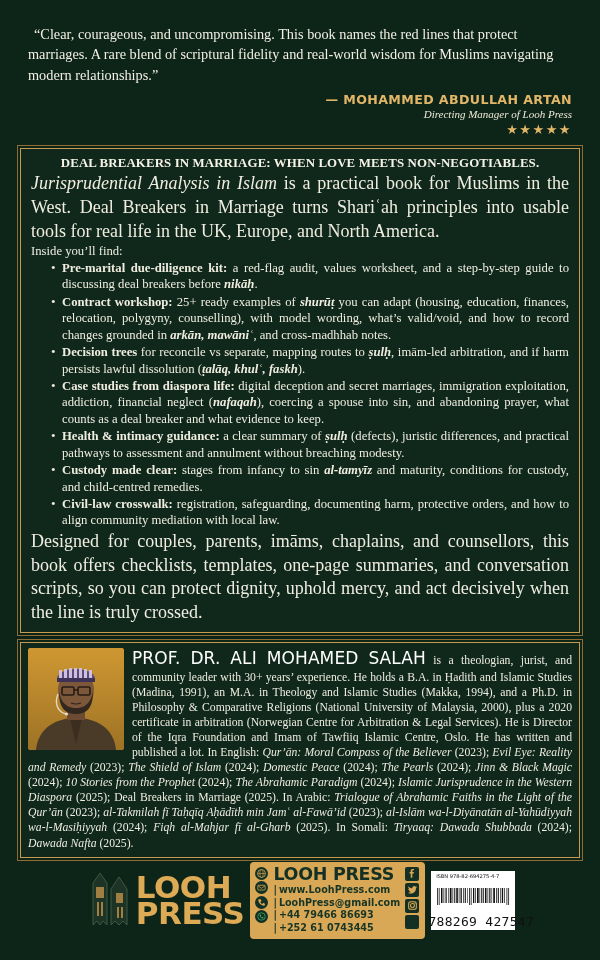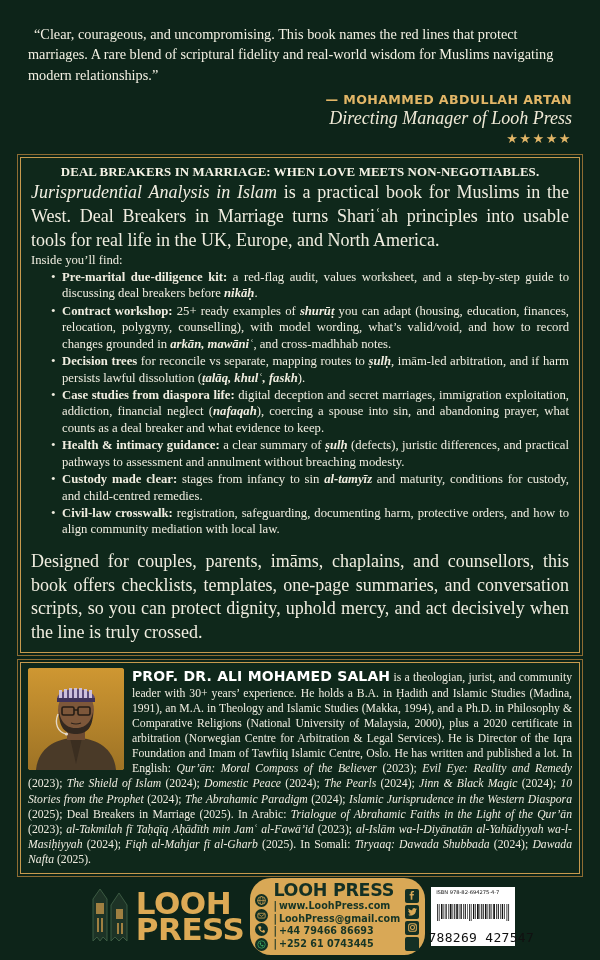--- a/index.html
+++ b/index.html
@@ -46,21 +46,21 @@
     font-family: "DejaVu Sans", sans-serif;
     font-weight: bold;
     font-size: 12.6px;
     letter-spacing: 0.4px;
     color: #e2b667;
     display: block;
   }
   .quote-role {
     font-family: "Liberation Serif", serif;
     font-style: italic;
-    font-size: 18px;
+    font-size: 11px;
     color: #efe9d6;
     display: block;
     margin-top: 1px;
   }
   .quote-stars {
     display: block;
     color: #e2b667;
     font-size: 13px;
     letter-spacing: 1.5px;
     margin-top: 2px;
@@ -126,21 +126,21 @@
     color: #f0ede0;
   }
   .bullet .lbl {
     font-weight: bold;
   }
   .bullet .ar, .desc-para .ar {
     font-style: italic;
     font-weight: bold;
   }
   .closing {
-    margin-top: 12px;
+    margin-top: 1px;
   }
 
   
   .bio-box {
     margin: 9px 20px 0 20px;
     border: 1px solid #c79a4e;
     outline: 1px solid #8e6c33;
     outline-offset: 2px;
     background: #0f281b;
     padding: 5px 7px 6px 7px;
@@ -160,22 +160,22 @@
   .bio-photo svg { display: block; }
   .bio-text {
     font-size: 11.7px;
     line-height: 1.285;
     text-align: justify;
     color: #efece0;
     margin: 0;
   }
   .bio-text .name {
     font-family: "DejaVu Sans", sans-serif;
-    font-weight: bold;
-    font-size: 14px;
+    font-weight: normal;
+    font-size: 17px;
     letter-spacing: 0.1px;
     color: #ffffff;
   }
   .bio-text em { font-style: italic; }
   .clearfix::after { content:""; display:block; clear:both; }
 
   
   .footer {
     margin-top: auto;
     padding: 4px 0 0 0;
@@ -201,24 +201,24 @@
     font-weight: bold;
     color: #ddaa55;
     line-height: 0.84;
     letter-spacing: -0.5px;
   }
   .logo-words .l1 { font-size: 31px; display:block; }
   .logo-words .l2 { font-size: 31px; display:block; }
 
   .contact-card {
     background: #d9a856;
-    border-radius: 21px;
+    border-radius: 4px;
     padding: 4px 6px 4px 5px;
     display: flex;
-    align-items: flex-end;
+    align-items: flex-start;
     gap: 5px;
     position: relative;
   }
   .contact-left {
     display: flex;
     flex-direction: column;
     justify-content: center;
     gap: 1.5px;
     padding-top: 1px;
   }

